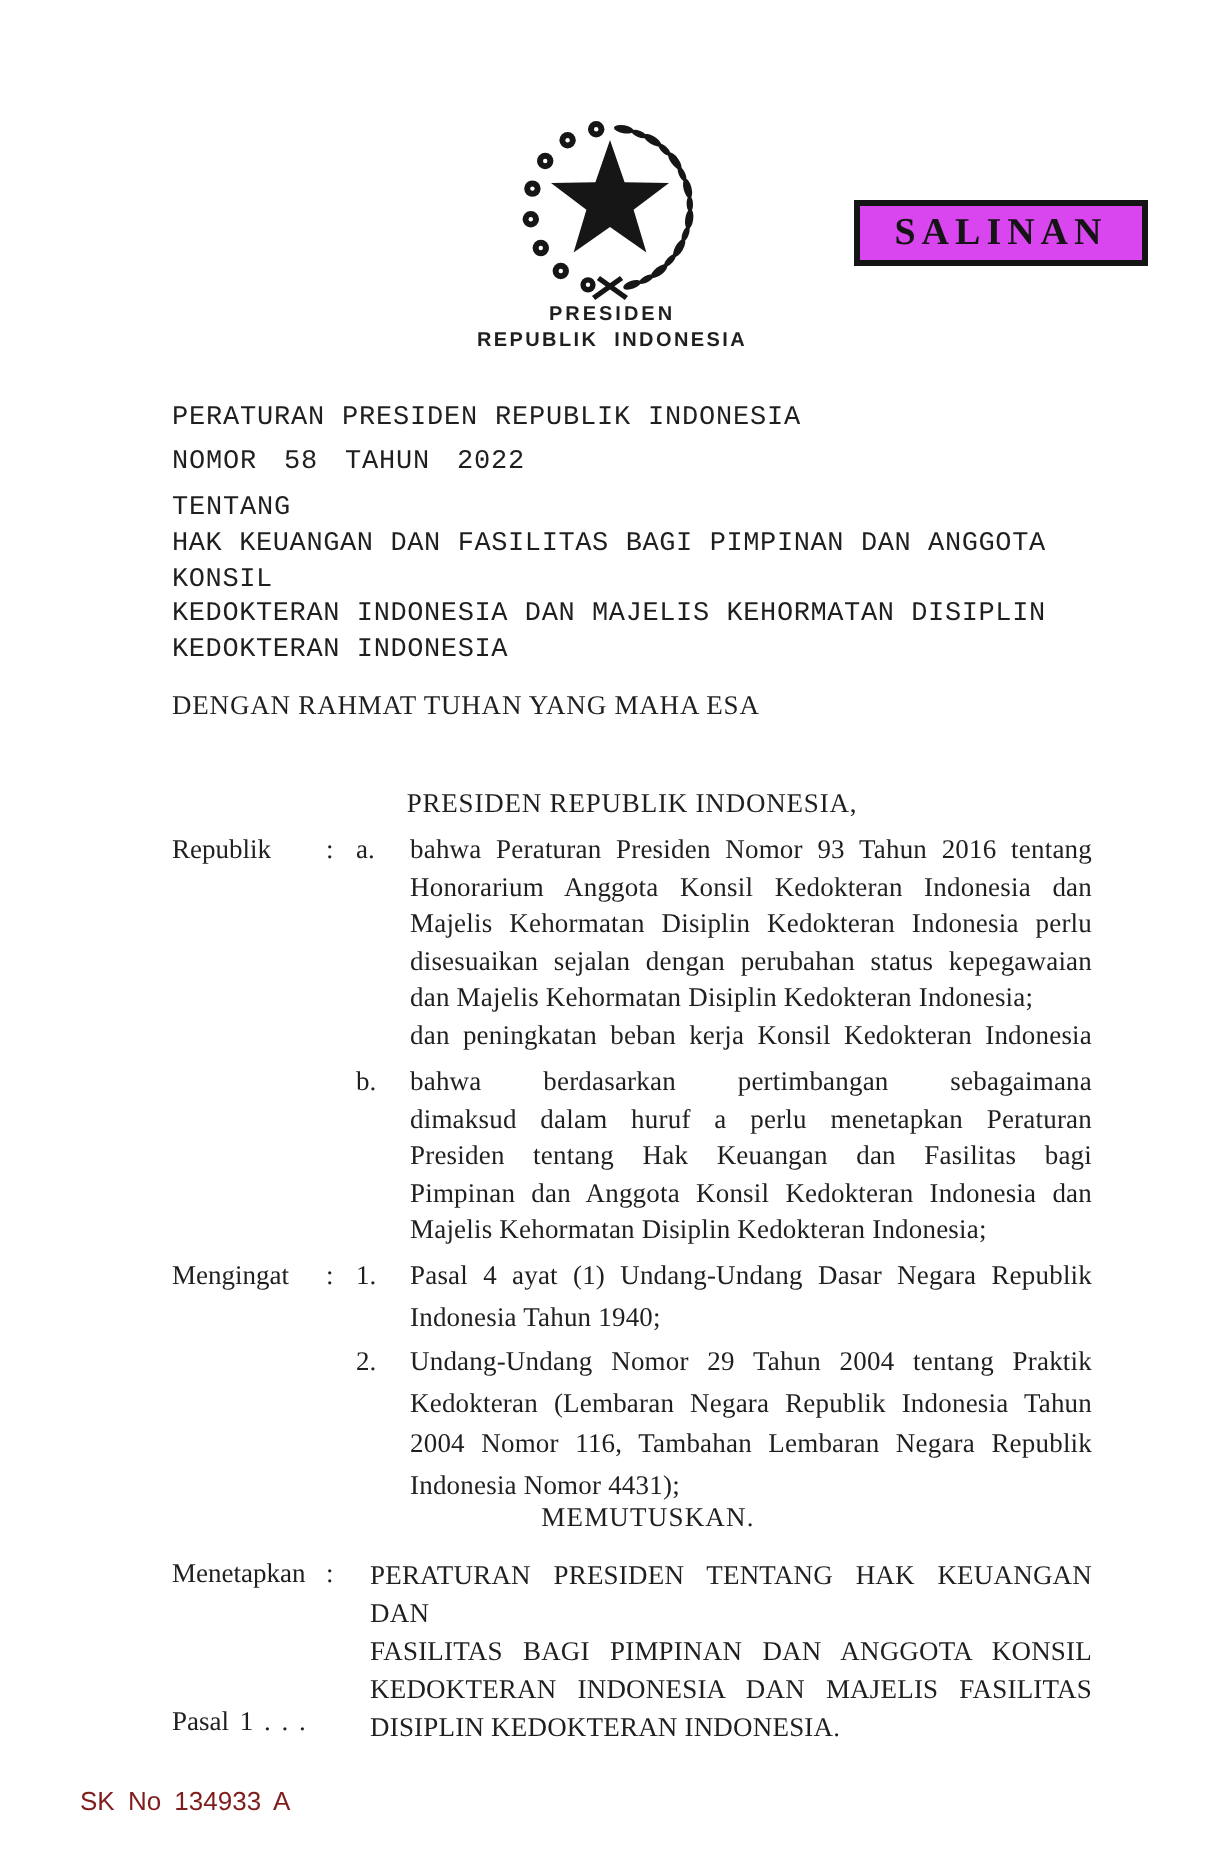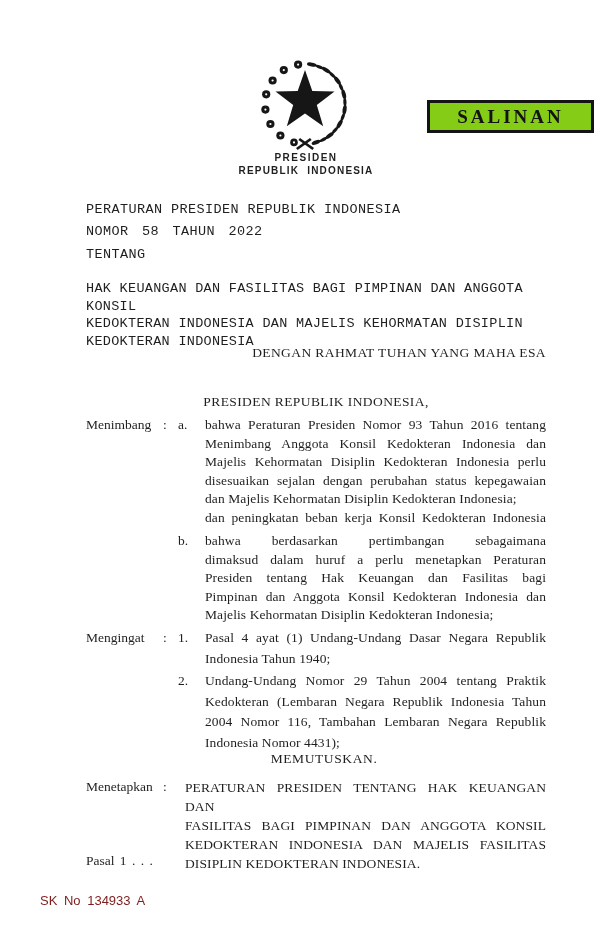--- a/index.html
+++ b/index.html
@@ -10,32 +10,32 @@
   }
   
   .letterhead{position:absolute;top:58px;left:0;width:612px;text-align:center;}
   .emblem{display:block;margin:0 auto;}
   .lh-line1{font-family:"Liberation Sans",sans-serif;font-weight:bold;font-size:10px;
     letter-spacing:1.5px;line-height:13px;margin-top:1px;}
   .lh-line2{font-family:"Liberation Sans",sans-serif;font-weight:bold;font-size:10px;
     letter-spacing:1.2px;word-spacing:4px;line-height:13px;}
   
   .salinan{
-    position:absolute;left:427px;top:100px;width:167px;height:33px;box-sizing:border-box;
+    position:absolute;left:427px;top:100px;width:147px;height:33px;box-sizing:border-box;
     border:3px solid #141414;display:flex;align-items:center;justify-content:center;
-    font-weight:bold;font-size:19px;letter-spacing:3px;color:#141414;background:#84cc16;
+    font-weight:bold;font-size:19px;letter-spacing:3px;color:#141414;background:#d946ef;
   }
   
   .heading-block{position:absolute;top:203px;left:86px;width:460px;font-family:Liberation Mono, monospace;}
   .h-line{font-size:13.5px;letter-spacing:.4px;line-height:14px;}
   .h1{margin-bottom:8px;}
   .h2{word-spacing:5px;margin-bottom:9px;}
-  .h3{margin-bottom:18px;}
+  .h3{margin-bottom:2px;}
   .subject div{font-size:13.5px;letter-spacing:.3px;line-height:17.5px;}
-  .invocation{position:absolute;top:345px;left:86px;width:460px;text-align:right;
+  .invocation{position:absolute;top:345px;left:86px;width:460px;text-align:left;
     font-size:13.5px;letter-spacing:.4px;}
   .authority{position:absolute;top:374px;left:86px;width:460px;text-align:center;
     font-size:13.5px;letter-spacing:.4px;margin-top:20px;}
   
   .clause{position:absolute;left:86px;width:460px;display:grid;
     grid-template-columns:77px 15px 1fr;font-size:13.5px;}
   .c-label{line-height:18.5px;}
   .c-sep{line-height:18.5px;}
   .c-items{display:flex;flex-direction:column;}
   .c-item{display:grid;grid-template-columns:27px 1fr;}
@@ -128,28 +128,28 @@
         <div>HAK KEUANGAN DAN FASILITAS BAGI PIMPINAN DAN ANGGOTA KONSIL</div>
         <div>KEDOKTERAN INDONESIA DAN MAJELIS KEHORMATAN DISIPLIN</div>
         <div>KEDOKTERAN INDONESIA</div>
       </div>
   </div>
 
   <div class="invocation">DENGAN RAHMAT TUHAN YANG MAHA ESA</div>
   <div class="authority">PRESIDEN REPUBLIK INDONESIA,</div>
 
   <div class="clause mn" style="top:416px;">
-    <div class="c-label">Menimbang</div>
+    <div class="c-label">Republik</div>
     <div class="c-sep">:</div>
     <div class="c-items">
       <div class="c-item">
         <div class="c-marker">a.</div>
         <div class="tlines">
             <div class="tline">bahwa Peraturan Presiden Nomor 93 Tahun 2016 tentang</div>
-            <div class="tline">Menimbang Anggota Konsil Kedokteran Indonesia dan</div>
+            <div class="tline">Honorarium Anggota Konsil Kedokteran Indonesia dan</div>
             <div class="tline">Majelis Kehormatan Disiplin Kedokteran Indonesia perlu</div>
             <div class="tline">disesuaikan sejalan dengan perubahan status kepegawaian</div>
             <div class="tline tlast">dan Majelis Kehormatan Disiplin Kedokteran Indonesia;</div>
             <div class="tline">dan peningkatan beban kerja Konsil Kedokteran Indonesia</div>
           </div>
       </div>
       <div class="c-item">
         <div class="c-marker">b.</div>
         <div class="tlines">
             <div class="tline">bahwa berdasarkan pertimbangan sebagaimana</div>

